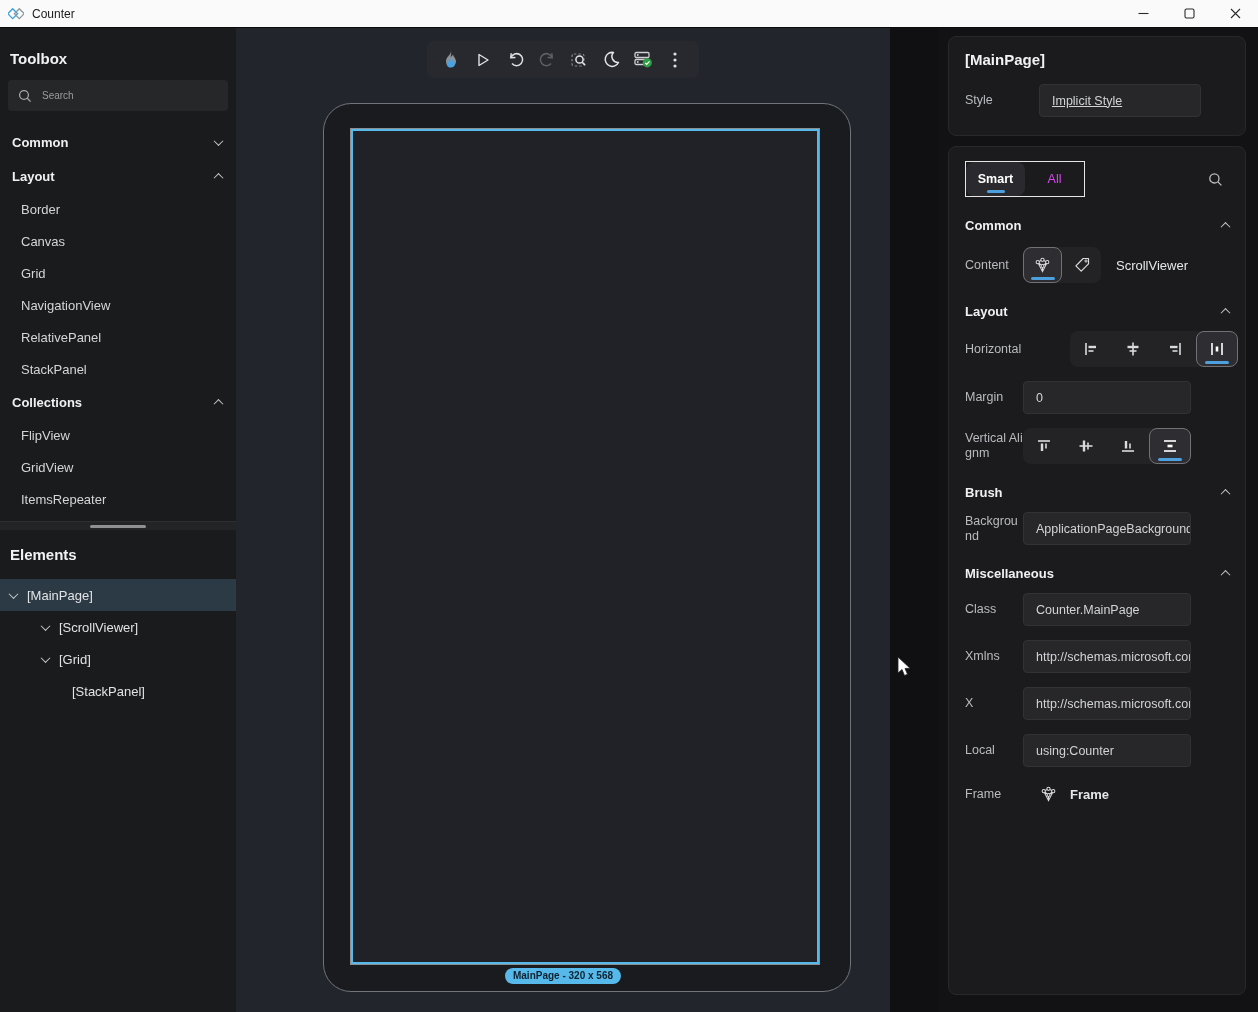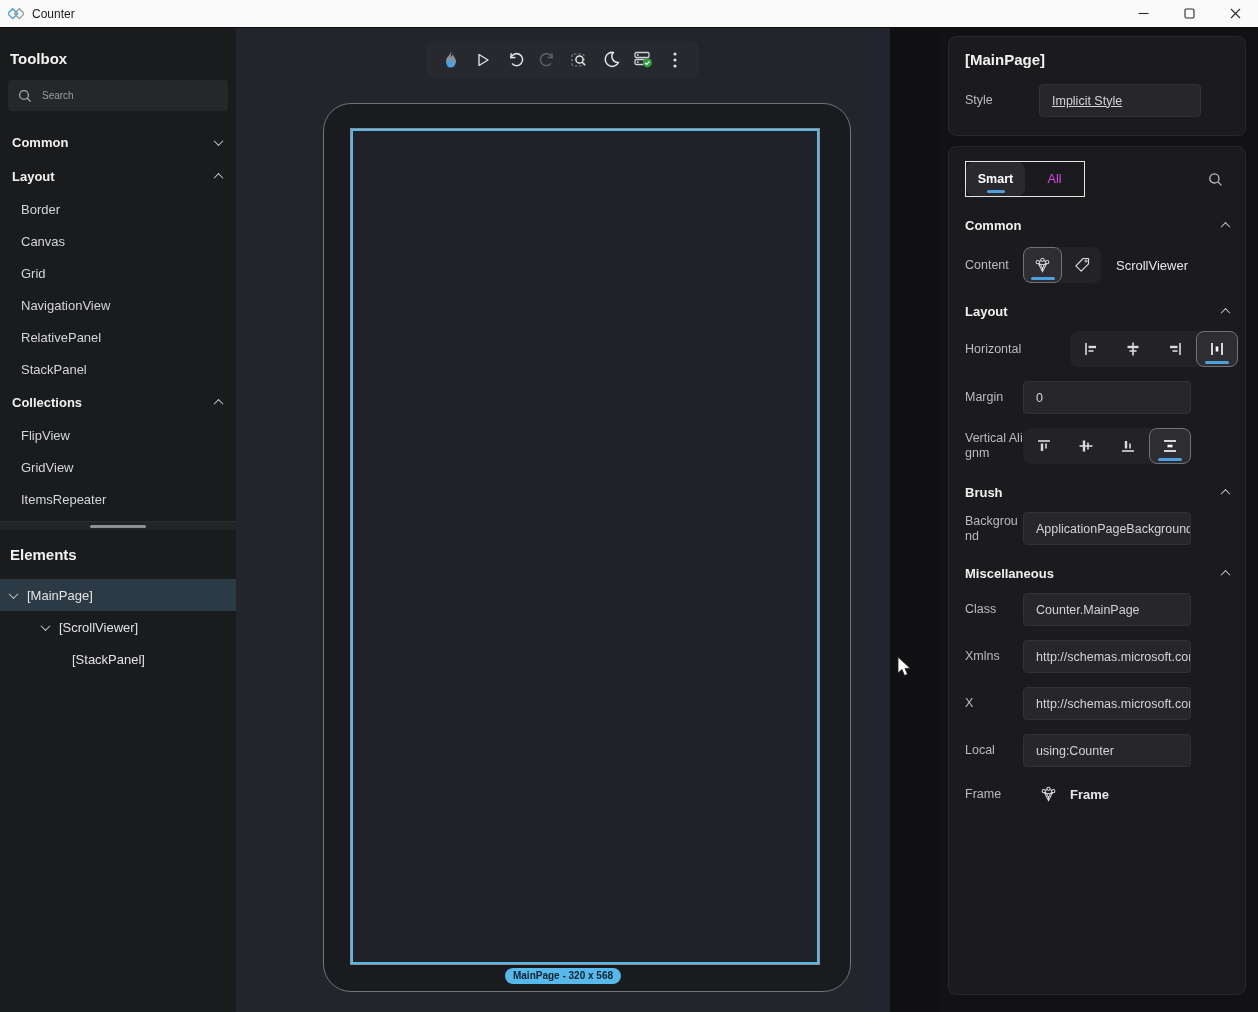--- a/index.html
+++ b/index.html
@@ -160,20 +160,24 @@
 
   <div style="margin-top:16px;">
     <div class="tree-row selected" style="padding-left:10px;">
       <span class="chev down" style="margin-right:10px;"></span>
       <span>[MainPage]</span>
     </div>
     <div class="tree-row" style="padding-left:42px;">
       <span class="chev down" style="margin-right:10px;"></span>
       <span>[ScrollViewer]</span>
     </div>
+    <div class="tree-row" style="padding-left:42px;">
+      <span class="chev down" style="margin-right:10px;"></span>
+      <span>[Grid]</span>
+    </div>
     <div class="tree-row" style="padding-left:54px;">
       <span class="tree-spacer"></span>
       <span>[StackPanel]</span>
     </div>
   </div>
 </div>
 
 <div class="canvas">
 
   <div class="toolbar">

